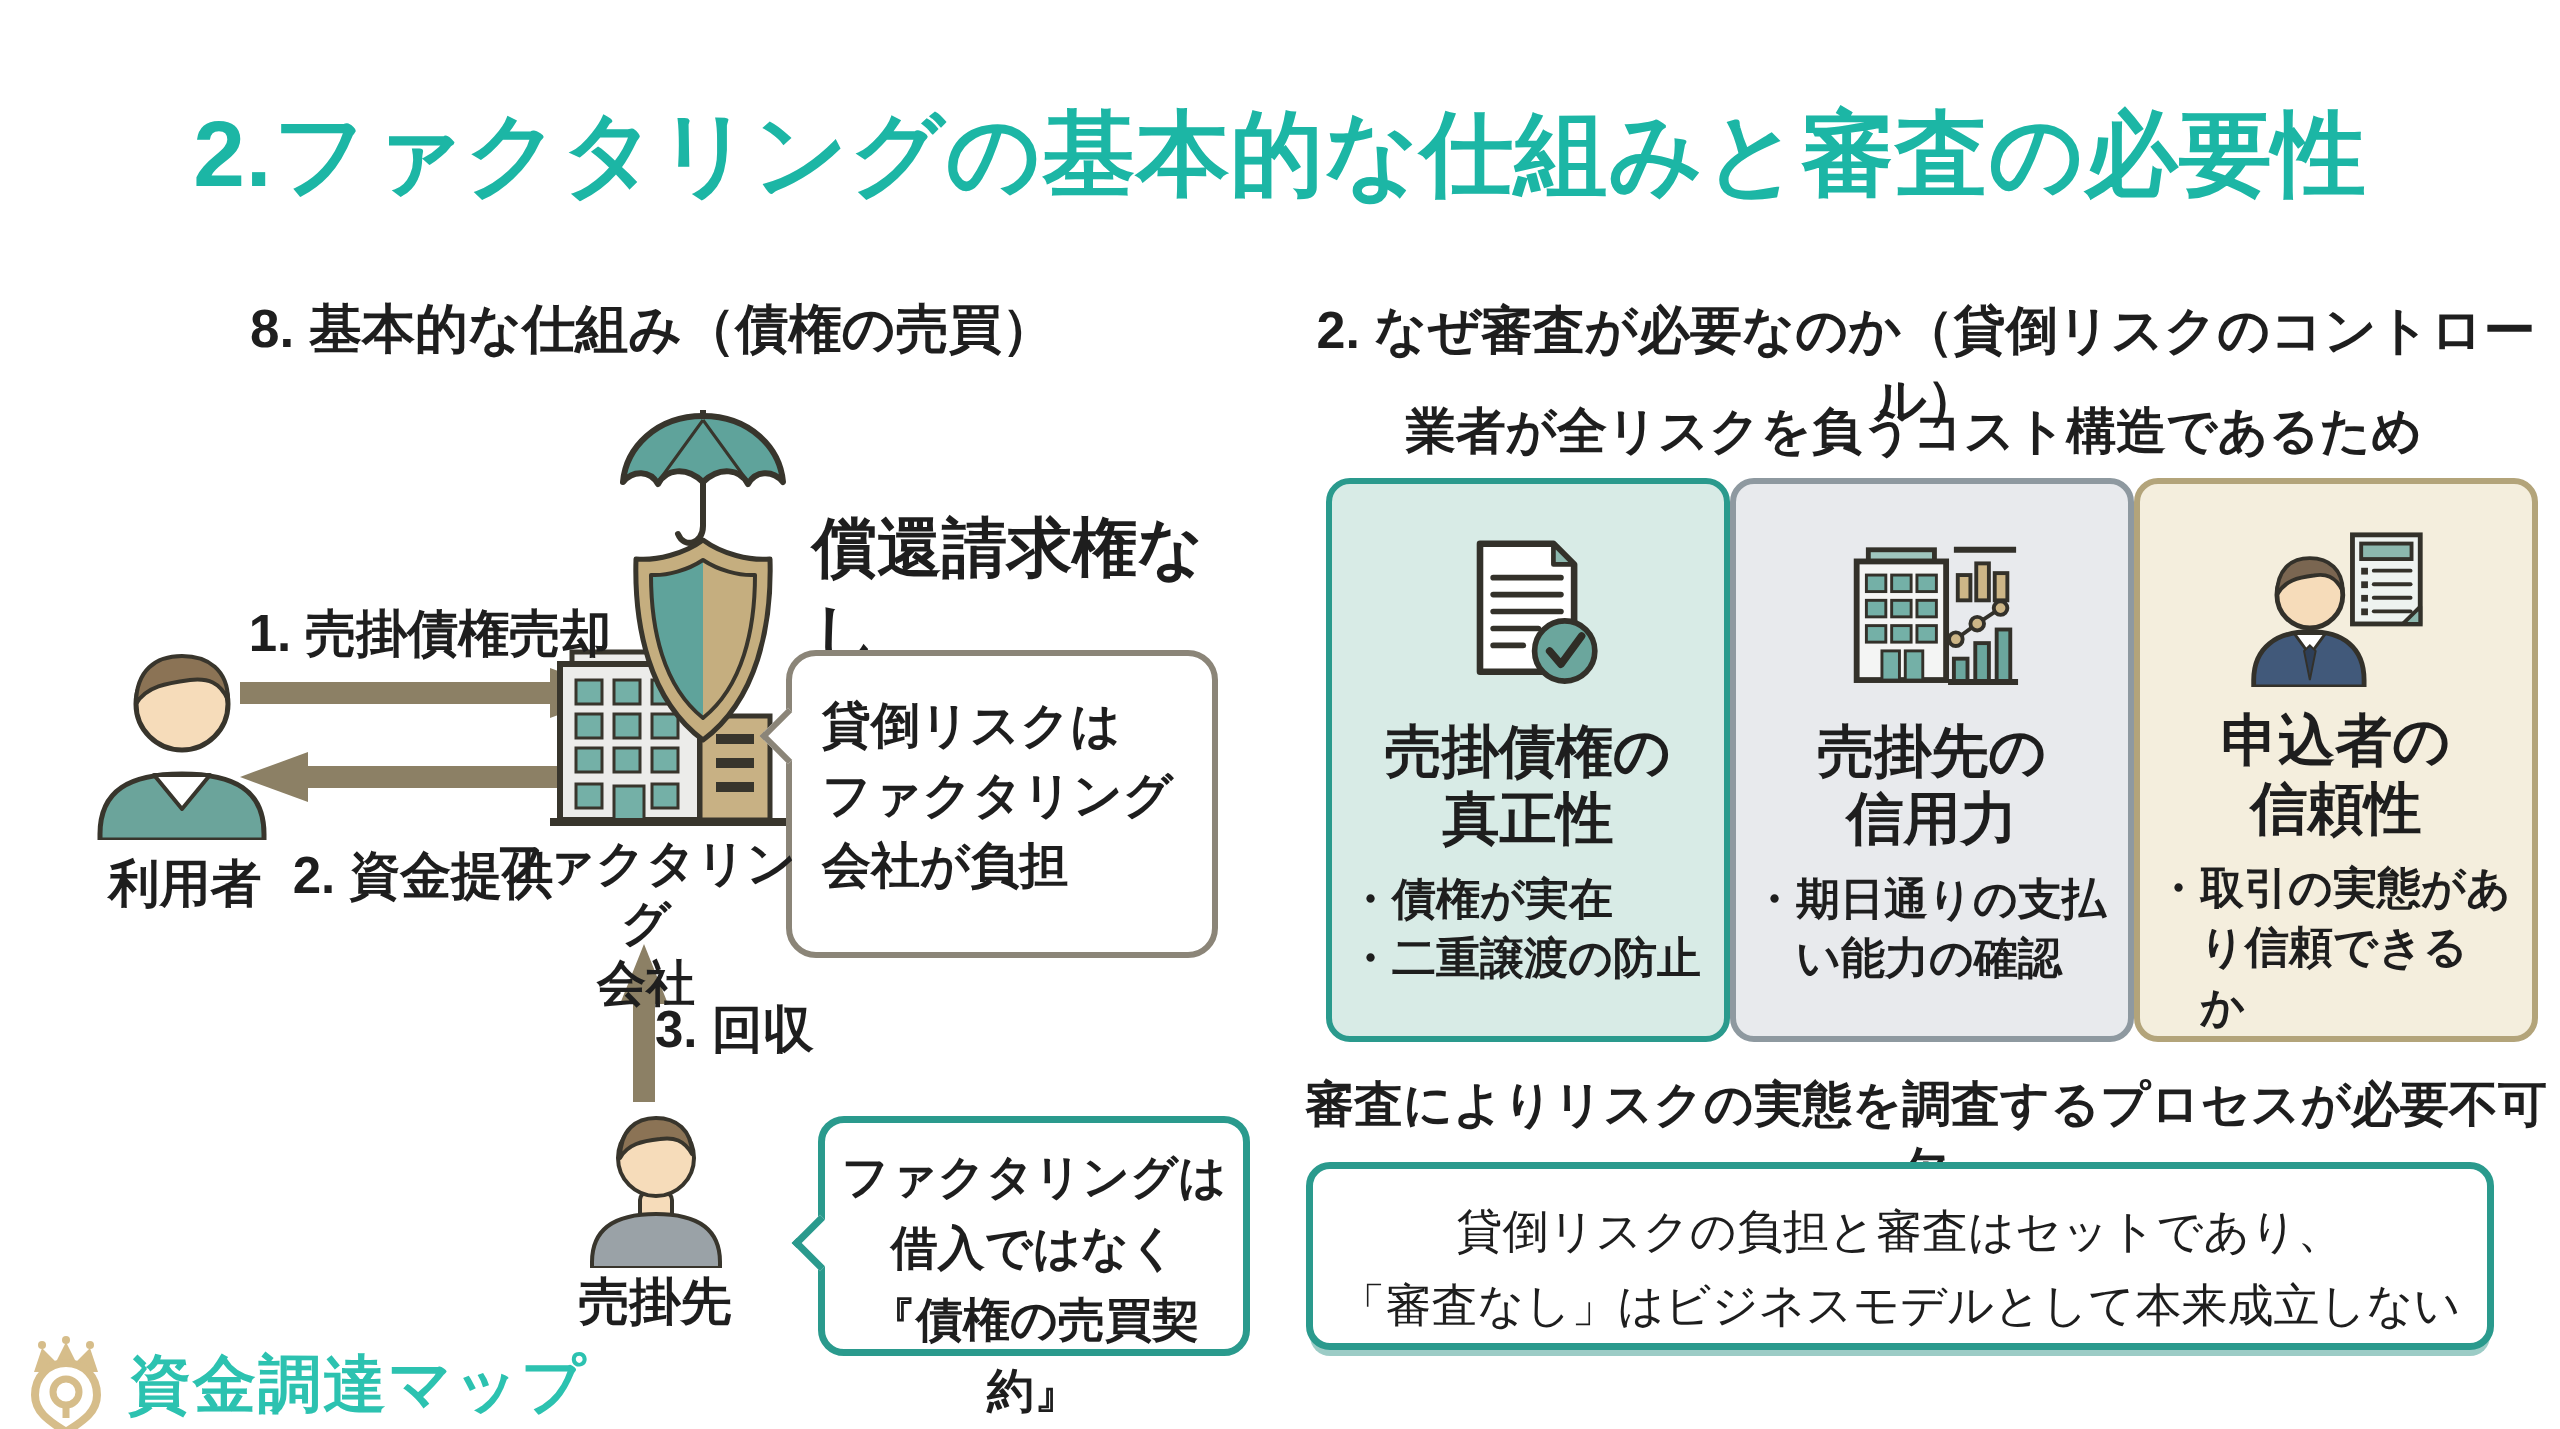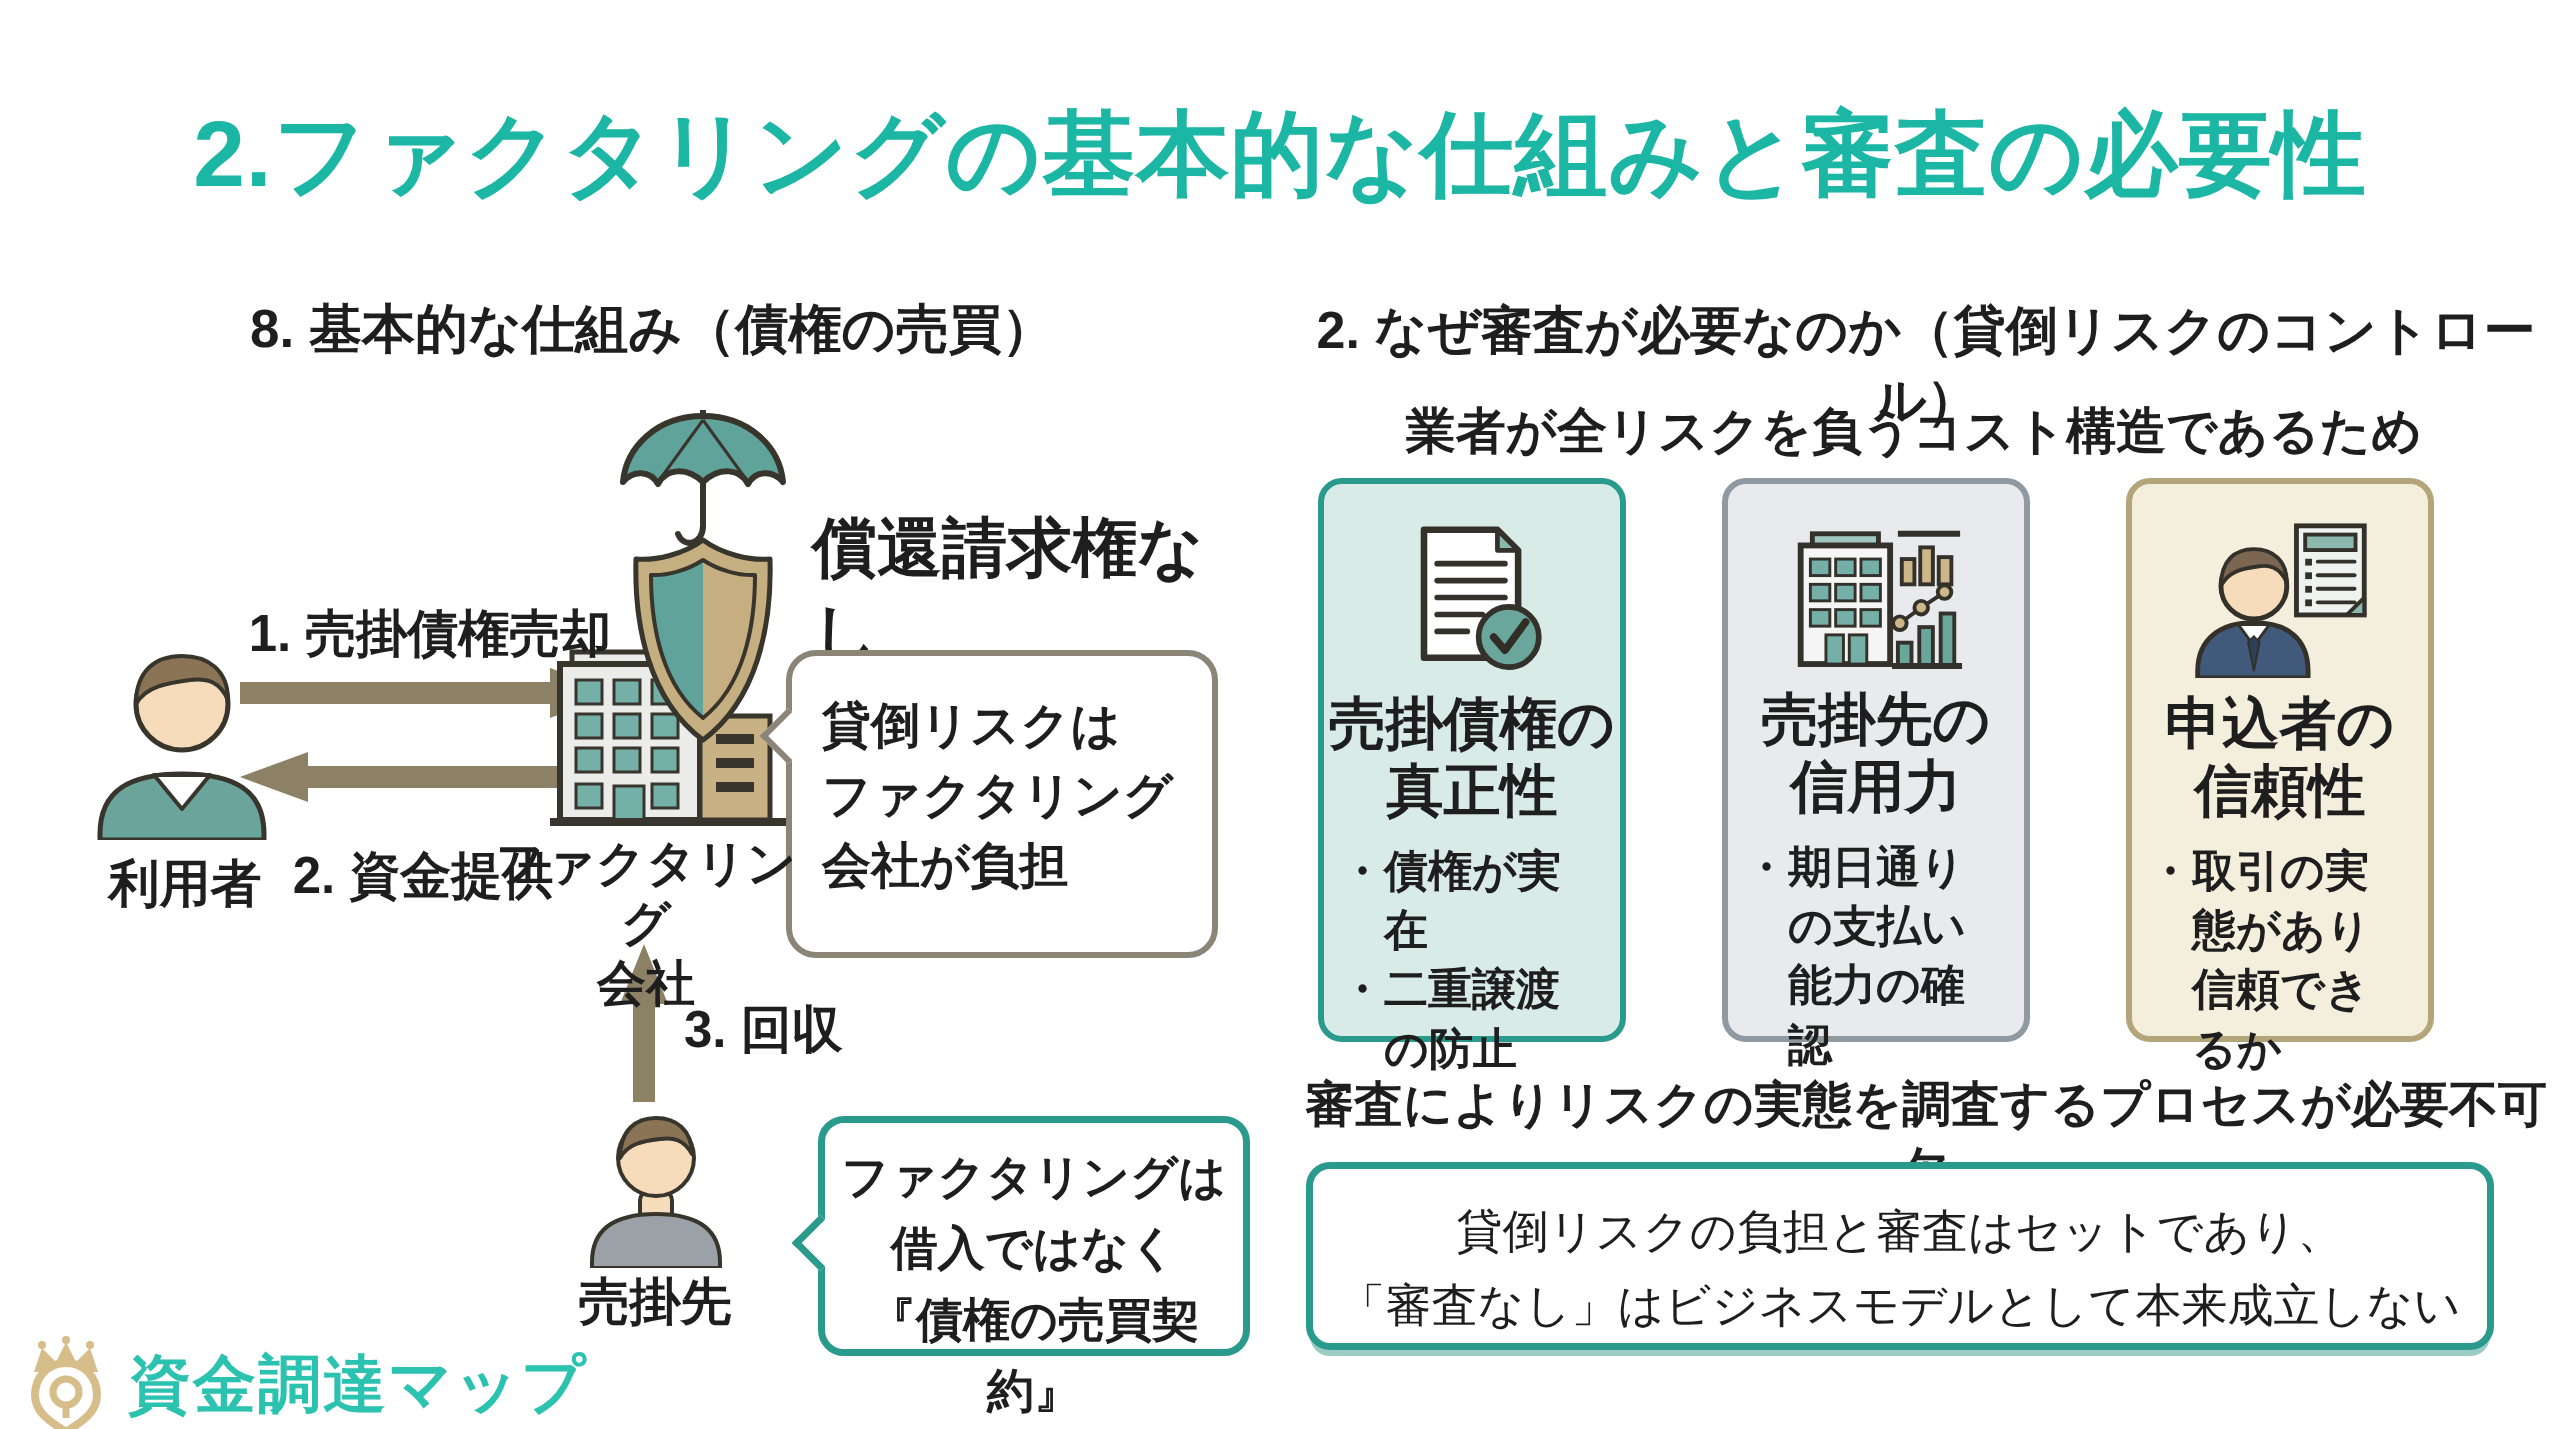--- a/index.html
+++ b/index.html
@@ -39,30 +39,30 @@
   .shield{left:622px;top:534px;width:162px;height:212px;z-index:3;}
   .lbl-fc{left:476px;top:834px;width:340px;text-align:center;font-size:49px;font-weight:bold;line-height:1.22;z-index:5;}
   .note{left:812px;top:506px;width:420px;font-size:65px;font-weight:bold;line-height:1.3;z-index:4;}
   .bubble{background:#fff;border-radius:30px;z-index:4;}
   .bubble .tail{position:absolute;background:#fff;transform:rotate(45deg);}
   .bubble1{left:786px;top:650px;width:432px;height:308px;border:6px solid var(--gray-border);}
   .bubble1 .tail{width:40px;height:40px;left:-24px;top:60px;
                  border-left:6px solid var(--gray-border);border-bottom:6px solid var(--gray-border);}
   .bubble1 .txt{padding:34px 0 0 30px;font-size:49px;font-weight:bold;line-height:1.43;}
   .arrow-u{left:620px;top:944px;width:48px;height:158px;}
-  .lbl-flow3{left:684px;top:996px;width:260px;font-size:51px;font-weight:bold;z-index:5;}
+  .lbl-flow3{left:655px;top:996px;width:260px;font-size:51px;font-weight:bold;z-index:5;}
   .person2{left:580px;top:1100px;width:152px;height:168px;}
   .lbl-debtor{left:565px;top:1268px;width:180px;text-align:center;font-size:51px;font-weight:bold;z-index:5;}
   .bubble2{left:818px;top:1116px;width:432px;height:240px;border:7px solid var(--teal-border);border-radius:26px;}
   .bubble2 .tail{width:40px;height:40px;left:-25px;top:100px;
                  border-left:7px solid var(--teal-border);border-bottom:7px solid var(--teal-border);}
   .bubble2 .txt{padding-top:18px;text-align:center;font-size:47px;font-weight:bold;line-height:1.52;}
 
   
-  .card{top:478px;width:308px;height:564px;border-radius:24px;display:flex;flex-direction:column;align-items:center;}
+  .card{top:478px;width:404px;height:564px;border-radius:24px;display:flex;flex-direction:column;align-items:center;margin-left:8px;}
   .card1{left:1318px;background:#d8ebe6;border:6px solid #2a9a8d;}
   .card2{left:1722px;background:#e8eaed;border:6px solid #8e99a0;}
   .card3{left:2126px;background:#f4eedd;border:6px solid #b3a47a;}
   .card-icon{margin-top:34px;height:188px;display:flex;align-items:center;justify-content:center;}
   .card-title{margin-top:12px;text-align:center;font-size:57px;font-weight:bold;line-height:1.18;}
   .card-bullets{margin-top:16px;width:100%;padding:0 16px;font-size:44px;font-weight:bold;line-height:1.35;}
   .bullet{display:flex;}
   .bullet .mark{flex:0 0 36px;}
   .bullet .txt{flex:1;max-width:312px;}
 

